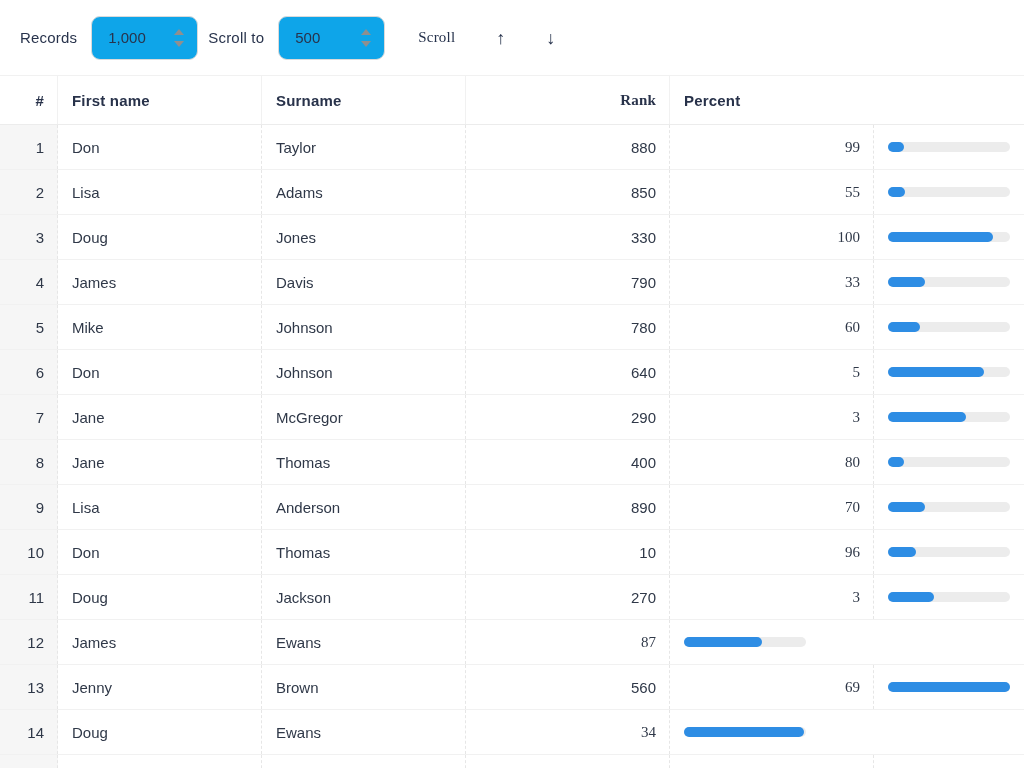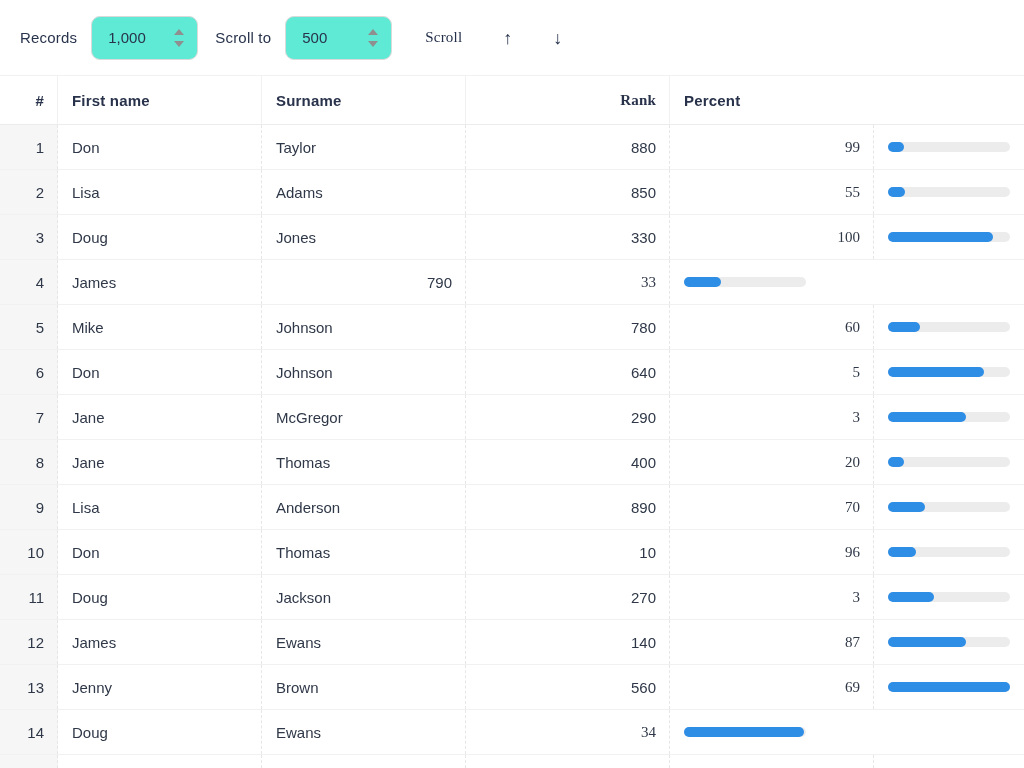--- a/index.html
+++ b/index.html
@@ -7,33 +7,33 @@
     width:1024px; height:768px; overflow:hidden; background:#ffffff;
     font-family:"Liberation Sans", sans-serif; color:#2c3547;
     -webkit-font-smoothing:antialiased;
   }
 
   
   .toolbar { height:75px; display:flex; align-items:center; padding-left:20px; box-sizing:border-box; }
   .tb-label { font-size:15px; color:#28334c; letter-spacing:.2px; }
   .spin-input {
     position:relative; width:107px; height:44px; margin-left:14px;
-    border:1px solid #dadada; border-radius:9px; background:#5eead4;
+    border:1px solid #dadada; border-radius:9px; background:#0ea5e9;
     display:flex; align-items:center; box-sizing:border-box;
   }
   .spin-input input {
     border:none; outline:none; background:transparent; width:58px; margin-left:16px;
     font-size:15px; color:#28334c; font-family:inherit; padding:0;
   }
   .spinners { position:absolute; right:13px; top:0; height:100%;
     display:flex; flex-direction:column; justify-content:center; gap:6px; }
   .tri { width:0; height:0; border-left:5px solid transparent; border-right:5px solid transparent; cursor:pointer; }
   .tri.up   { border-bottom:6px solid #8f8f8f; }
   .tri.down { border-top:6px solid #8f8f8f; }
-  .ml22 { margin-left:17px; }
+  .ml22 { margin-left:10px; }
   .scroll-btn {
     margin-left:33px; background:none; border:none; padding:0; cursor:pointer;
     font-family:Liberation Serif, serif; font-size:15px; font-weight:500; color:#24304a; letter-spacing:.2px;
   }
   .arrow-btn {
     margin-left:41px; background:none; border:none; padding:0; cursor:pointer;
     font-family:inherit; font-size:18px; font-weight:600; color:#24304a; line-height:1;
   }
 
   
@@ -129,20 +129,21 @@
         <div class="cell c4 right">100</div>
         <div class="cell c5 left">
           <div class="bar-track">
             <div class="bar-fill" style="width: 86%;"></div>
           </div>
         </div>
       </div>
       <div class="grid-row">
         <div class="cell c0 right">4</div>
         <div class="cell c1 left">James</div>
+        <div class="cell c2 left">Davis</div>
         <div class="cell c3 right">790</div>
         <div class="cell c4 right">33</div>
         <div class="cell c5 left">
           <div class="bar-track">
             <div class="bar-fill" style="width: 30%;"></div>
           </div>
         </div>
       </div>
       <div class="grid-row">
         <div class="cell c0 right">5</div>
@@ -178,21 +179,21 @@
           <div class="bar-track">
             <div class="bar-fill" style="width: 64%;"></div>
           </div>
         </div>
       </div>
       <div class="grid-row">
         <div class="cell c0 right">8</div>
         <div class="cell c1 left">Jane</div>
         <div class="cell c2 left">Thomas</div>
         <div class="cell c3 right">400</div>
-        <div class="cell c4 right">20</div>
+        <div class="cell c4 right">80</div>
         <div class="cell c5 left">
           <div class="bar-track">
             <div class="bar-fill" style="width: 13%;"></div>
           </div>
         </div>
       </div>
       <div class="grid-row">
         <div class="cell c0 right">9</div>
         <div class="cell c1 left">Lisa</div>
         <div class="cell c2 left">Anderson</div>
@@ -225,21 +226,20 @@
         <div class="cell c5 left">
           <div class="bar-track">
             <div class="bar-fill" style="width: 38%;"></div>
           </div>
         </div>
       </div>
       <div class="grid-row">
         <div class="cell c0 right">12</div>
         <div class="cell c1 left">James</div>
         <div class="cell c2 left">Ewans</div>
-        <div class="cell c3 right">140</div>
         <div class="cell c4 right">87</div>
         <div class="cell c5 left">
           <div class="bar-track">
             <div class="bar-fill" style="width: 64%;"></div>
           </div>
         </div>
       </div>
       <div class="grid-row">
         <div class="cell c0 right">13</div>
         <div class="cell c1 left">Jenny</div>

